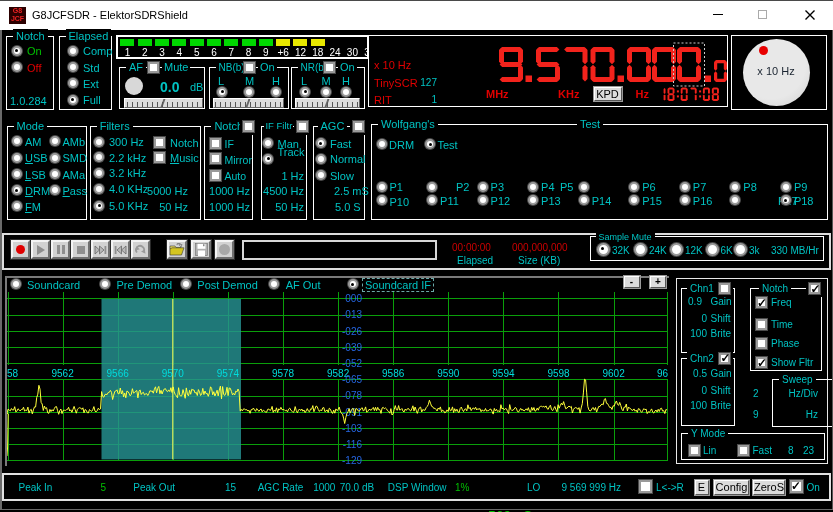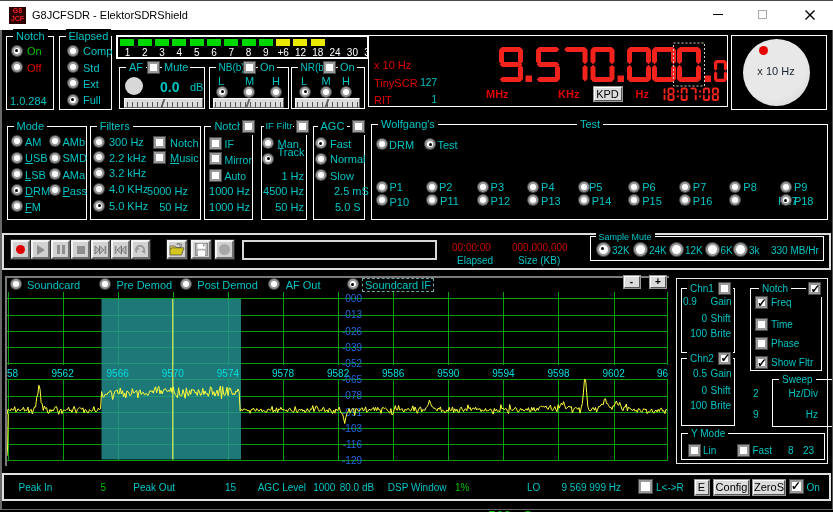--- a/index.html
+++ b/index.html
@@ -293,27 +293,27 @@
     <span class="t" style="left:6px">Wolfgang's</span>
     <span class="t" style="left:205px">Test</span>
   </div>
 <div class="rad" style="left:375px;top:137.5px"></div>
 <div class="cy" style="left:389px;top:138.5px">DRM</div>
 <div class="rad on" style="left:423.5px;top:137.5px"></div>
 <div class="cy" style="left:437.5px;top:138.5px">Test</div>
 <div class="rad" style="left:375.0px;top:180px"></div>
 <div class="cy" style="left:389.5px;top:181px">P1</div>
 <div class="rad" style="left:425.6px;top:180px"></div>
-<div class="cy" style="left:439px;top:181px">P2</div>
+<div class="cy" style="left:456px;top:181px">P2</div>
 <div class="rad" style="left:476.1px;top:180px"></div>
 <div class="cy" style="left:490.6px;top:181px">P3</div>
 <div class="rad" style="left:526.6px;top:180px"></div>
 <div class="cy" style="left:541.1px;top:181px">P4</div>
 <div class="rad" style="left:577.2px;top:180px"></div>
-<div class="cy" style="left:589px;top:181px">P5</div>
+<div class="cy" style="left:560px;top:181px">P5</div>
 <div class="rad" style="left:627.8px;top:180px"></div>
 <div class="cy" style="left:642.2px;top:181px">P6</div>
 <div class="rad" style="left:678.3px;top:180px"></div>
 <div class="cy" style="left:692.8px;top:181px">P7</div>
 <div class="rad" style="left:728.8px;top:180px"></div>
 <div class="cy" style="left:743.3px;top:181px">P8</div>
 <div class="rad" style="left:779.4px;top:180px"></div>
 <div class="cy" style="left:793.9px;top:181px">P9</div>
 <div class="rad" style="left:375.0px;top:193.5px"></div>
 <div class="cy" style="left:389.5px;top:196px">P10</div>
@@ -480,21 +480,21 @@
     <text x="362" y="431.8" fill="#2565e0" font-size="10" text-anchor="end">-103</text>
     <text x="362" y="448.0" fill="#2565e0" font-size="10" text-anchor="end">-116</text>
     <text x="362" y="464.2" fill="#2565e0" font-size="10" text-anchor="end">-129</text>
     <polyline points="7.0,456.0 7.6,447.0 8.2,414.0 7.0,413.2 8.1,409.1 9.2,410.1 10.3,410.8 11.4,408.5 12.5,410.0 13.6,410.0 14.7,406.7 15.8,411.9 16.9,411.1 18.0,408.8 19.1,409.7 20.2,411.0 21.3,409.5 22.4,409.5 23.5,407.2 24.6,411.1 25.7,410.2 26.8,410.5 27.9,407.1 29.0,413.1 30.1,410.3 31.2,409.3 32.3,413.9 33.4,409.9 34.5,406.9 35.6,407.0 36.7,397.6 37.8,394.2 38.9,385.3 40.0,389.1 41.1,402.4 42.2,404.0 43.3,410.5 44.4,406.0 45.5,408.7 46.6,407.7 47.7,412.8 48.8,413.4 49.9,409.4 51.0,411.6 52.1,409.7 53.2,411.1 54.3,408.6 55.4,406.8 56.5,406.6 57.6,410.7 58.7,414.3 59.8,410.5 60.9,409.0 62.0,413.6 63.1,410.5 64.2,410.2 65.3,410.5 66.4,409.7 67.5,409.4 68.6,407.3 69.7,411.0 70.8,409.8 71.9,412.3 73.0,409.3 74.1,406.4 75.2,409.8 76.3,413.2 77.4,409.3 78.5,408.3 79.6,407.7 80.7,408.0 81.8,409.4 82.9,407.8 84.0,412.8 85.1,409.5 86.2,410.2 87.3,412.7 88.4,412.9 89.5,409.6 90.6,410.6 91.7,411.4 92.8,409.6 93.9,406.6 95.0,411.2 96.1,411.7 97.2,410.8 98.3,408.2 99.4,409.6 100.5,408.9 101.6,391.6 102.7,396.5 103.8,397.2 104.9,394.6 106.0,394.2 107.1,394.6 108.2,392.5 109.3,392.3 110.4,390.4 111.5,392.3 112.6,399.5 113.7,395.2 114.8,391.4 115.9,391.0 117.0,389.8 118.1,393.7 119.2,393.7 120.3,388.0 121.4,394.0 122.5,390.7 123.6,396.9 124.7,393.0 125.8,397.8 126.9,391.1 128.0,391.6 129.1,393.4 130.2,395.8 131.3,394.3 132.4,388.7 133.5,393.1 134.6,392.6 135.7,391.2 136.8,390.5 137.9,397.9 139.0,391.3 140.1,389.9 141.2,394.5 142.3,392.9 143.4,392.3 144.5,394.9 145.6,394.0 146.7,393.6 147.8,395.5 148.9,393.4 150.0,390.6 151.1,391.4 152.2,390.9 153.3,393.2 154.4,389.2 155.5,386.8 156.6,392.8 157.7,388.4 158.8,386.4 159.9,393.7 161.0,390.3 162.1,394.0 163.2,390.9 164.3,389.0 165.4,388.6 166.5,390.9 167.6,391.7 168.7,389.9 169.8,391.6 170.9,387.7 172.0,392.5 173.1,386.9 174.2,391.9 175.3,394.7 176.4,395.9 177.5,397.8 178.6,387.7 179.7,394.9 180.8,396.2 181.9,395.5 183.0,389.6 184.1,393.8 185.2,398.3 186.3,387.9 187.4,394.0 188.5,395.9 189.6,390.3 190.7,394.3 191.8,389.2 192.9,390.0 194.0,390.0 195.1,393.1 196.2,392.2 197.3,395.5 198.4,389.6 199.5,392.1 200.6,395.5 201.7,394.2 202.8,388.4 203.9,394.6 205.0,391.0 206.1,393.7 207.2,393.4 208.3,396.3 209.4,392.9 210.5,386.8 211.6,388.3 212.7,394.8 213.8,391.7 214.9,396.0 216.0,393.3 217.1,390.2 218.2,395.9 219.3,390.0 220.4,386.1 221.5,398.9 222.6,386.6 223.7,394.5 224.8,395.4 225.9,393.0 227.0,387.3 228.1,395.6 229.2,388.0 230.3,388.3 231.4,391.4 232.5,394.9 233.6,393.4 234.7,395.0 235.8,391.1 236.9,392.0 238.0,389.0 239.1,391.5 240.2,411.1 241.3,409.4 242.4,410.9 243.5,408.9 244.6,408.9 245.7,410.1 246.8,409.6 247.9,411.1 249.0,410.3 250.1,413.3 251.2,409.6 252.3,409.6 253.4,408.0 254.5,410.0 255.6,411.3 256.7,408.6 257.8,409.9 258.9,411.4 260.0,409.8 261.1,409.0 262.2,411.8 263.3,410.2 264.4,410.8 265.5,412.2 266.6,412.2 267.7,409.3 268.8,409.0 269.9,410.5 271.0,409.7 272.1,406.4 273.2,412.4 274.3,410.0 275.4,411.4 276.5,407.8 277.6,412.4 278.7,408.9 279.8,409.8 280.9,407.3 282.0,409.7 283.1,409.6 284.2,409.6 285.3,410.8 286.4,410.1 287.5,411.9 288.6,409.1 289.7,408.1 290.8,410.0 291.9,411.2 293.0,412.4 294.1,411.5 295.2,406.6 296.3,410.7 297.4,412.8 298.5,410.1 299.6,409.0 300.7,410.6 301.8,409.0 302.9,411.2 304.0,410.0 305.1,412.6 306.2,410.9 307.3,408.6 308.4,411.1 309.5,411.8 310.6,408.9 311.7,409.2 312.8,405.6 313.9,411.7 315.0,408.9 316.1,406.0 317.2,406.6 318.3,409.6 319.4,411.4 320.5,409.8 321.6,410.9 322.7,407.9 323.8,407.5 324.9,411.7 326.0,410.9 327.1,409.9 328.2,412.4 329.3,408.2 330.4,409.2 331.5,412.0 332.6,413.5 333.7,410.0 334.8,413.2 335.9,408.9 337.0,410.6 338.1,409.7 339.2,407.1 340.3,410.9 341.4,413.4 342.5,414.1 343.6,418.1 344.7,423.5 345.8,417.6 346.9,413.6 348.0,411.7 349.1,408.6 350.2,412.8 351.3,410.6 352.4,408.4 353.5,408.8 354.6,415.4 355.7,408.8 356.8,408.6 357.9,410.6 359.0,411.2 360.1,410.4 361.2,408.3 362.3,407.8 363.4,411.1 364.5,409.9 365.6,406.9 366.7,412.2 367.8,411.5 368.9,409.5 370.0,409.5 371.1,410.4 372.2,408.7 373.3,407.4 374.4,410.6 375.5,407.3 376.6,410.7 377.7,407.3 378.8,409.8 379.9,409.7 381.0,413.4 382.1,408.0 383.2,407.3 384.3,408.8 385.4,407.9 386.5,408.9 387.6,410.8 388.7,411.5 389.8,413.2 390.9,408.6 392.0,415.0 393.1,413.8 394.2,409.6 395.3,405.6 396.4,409.8 397.5,410.1 398.6,405.6 399.7,410.1 400.8,409.6 401.9,408.5 403.0,411.2 404.1,411.9 405.2,409.1 406.3,410.4 407.4,408.8 408.5,408.5 409.6,410.2 410.7,411.0 411.8,408.9 412.9,405.8 414.0,411.1 415.1,407.0 416.2,410.2 417.3,413.4 418.4,409.9 419.5,407.7 420.6,407.1 421.7,412.0 422.8,409.5 423.9,410.1 425.0,410.3 426.1,407.7 427.2,406.5 428.3,404.6 429.4,400.2 430.5,403.2 431.6,406.3 432.7,406.7 433.8,408.5 434.9,408.2 436.0,409.4 437.1,411.0 438.2,408.0 439.3,409.3 440.4,406.9 441.5,411.8 442.6,410.1 443.7,410.9 444.8,412.9 445.9,412.1 447.0,409.9 448.1,411.5 449.2,407.3 450.3,410.8 451.4,410.3 452.5,406.9 453.6,412.5 454.7,408.7 455.8,411.3 456.9,409.2 458.0,411.9 459.1,412.5 460.2,408.4 461.3,407.1 462.4,409.8 463.5,411.6 464.6,409.3 465.7,408.8 466.8,410.9 467.9,404.8 469.0,408.7 470.1,407.4 471.2,410.6 472.3,408.6 473.4,407.9 474.5,409.3 475.6,407.2 476.7,410.0 477.8,408.7 478.9,409.3 480.0,408.6 481.1,411.7 482.2,409.8 483.3,411.0 484.4,410.9 485.5,408.5 486.6,411.1 487.7,410.7 488.8,410.6 489.9,409.2 491.0,409.2 492.1,411.5 493.2,414.1 494.3,408.4 495.4,411.0 496.5,409.3 497.6,411.5 498.7,410.8 499.8,412.0 500.9,404.7 502.0,408.9 503.1,408.1 504.2,409.8 505.3,408.6 506.4,408.8 507.5,411.3 508.6,413.6 509.7,404.6 510.8,409.4 511.9,410.6 513.0,410.0 514.1,409.3 515.2,407.4 516.3,408.2 517.4,411.4 518.5,412.0 519.6,410.2 520.7,408.4 521.8,410.2 522.9,409.5 524.0,411.0 525.1,410.2 526.2,408.8 527.3,410.3 528.4,407.7 529.5,411.4 530.6,412.0 531.7,407.4 532.8,410.3 533.9,407.5 535.0,411.2 536.1,410.6 537.2,408.1 538.3,410.2 539.4,407.1 540.5,406.4 541.6,406.3 542.7,406.9 543.8,406.4 544.9,407.3 546.0,405.9 547.1,408.6 548.2,409.3 549.3,406.7 550.4,405.2 551.5,409.6 552.6,410.7 553.7,408.5 554.8,406.5 555.9,409.6 557.0,411.8 558.1,404.7 559.2,408.2 560.3,405.4 561.4,403.2 562.5,405.0 563.6,401.6 564.7,405.5 565.8,408.8 566.9,408.0 568.0,407.1 569.1,406.0 570.2,407.3 571.3,406.4 572.4,413.0 573.5,409.5 574.6,408.0 575.7,407.5 576.8,408.0 577.9,409.4 579.0,407.6 580.1,413.1 581.2,407.9 582.3,403.7 583.4,392.9 584.5,379.2 585.6,379.9 586.7,392.9 587.8,406.4 588.9,409.8 590.0,411.0 591.1,410.5 592.2,408.2 593.3,407.6 594.4,410.2 595.5,407.5 596.6,412.1 597.7,409.1 598.8,406.3 599.9,406.6 601.0,404.8 602.1,404.0 603.2,404.8 604.3,399.4 605.4,398.5 606.5,403.3 607.6,403.6 608.7,405.7 609.8,407.6 610.9,407.3 612.0,409.5 613.1,405.7 614.2,406.2 615.3,402.8 616.4,401.0 617.5,404.3 618.6,405.4 619.7,402.4 620.8,405.6 621.9,409.2 623.0,410.8 624.1,407.1 625.2,407.2 626.3,404.0 627.4,410.9 628.5,407.0 629.6,408.3 630.7,408.7 631.8,410.2 632.9,410.3 634.0,408.9 635.1,411.2 636.2,410.1 637.3,412.4 638.4,408.6 639.5,409.0 640.6,411.3 641.7,412.4 642.8,410.3 643.9,408.6 645.0,409.8 646.1,409.1 647.2,413.6 648.3,411.7 649.4,412.4 650.5,410.6 651.6,408.9 652.7,412.2 653.8,413.1 654.9,411.1 656.0,410.0 657.1,412.1 658.2,409.3 659.3,411.5 660.4,408.6 661.5,408.2 662.6,411.1 663.7,410.6 664.8,413.6 665.9,409.5 667.0,410.0" fill="none" stroke="#ffff3c" stroke-width="1"></polyline>
   </svg>
 <div class="abs" style="left:675.5px;top:278px;width:152px;height:186px;border:1px solid #e8e8e8"></div>
 <div class="g g0" style="left:681px;top:288px;width:54px;height:65px">
     <span class="t" style="left:5px">Chn1</span>
     <div class="chk tc" style="left:36px;top:-7px"></div>
   </div>
-<div class="c0" style="left:683px;top:296px;width:24px;text-align:left">0.9</div>
+<div class="c0" style="left:683px;top:296px;width:24px;text-align:center">0.9</div>
 <div class="c0" style="left:710.5px;top:296px">Gain</div>
 <div class="c0" style="left:683px;top:313px;width:24px;text-align:right">0</div>
 <div class="c0" style="left:710.5px;top:313px">Shift</div>
 <div class="c0" style="left:683px;top:328px;width:24px;text-align:right">100</div>
 <div class="c0" style="left:710.5px;top:328px">Brite</div>
 <div class="g g0" style="left:681px;top:357.5px;width:54px;height:68px">
     <span class="t" style="left:5px">Chn2</span>
     <div class="chk on tc" style="left:36px;top:-7px"></div>
   </div>
 <div class="c0" style="left:683px;top:367.5px;width:24px;text-align:right">0.5</div>
@@ -529,23 +529,23 @@
 <div class="c0" style="left:703px;top:444.5px">Lin</div>
 <div class="chk" style="left:736.5px;top:443.5px"></div>
 <div class="c0" style="left:752.5px;top:444.5px">Fast</div>
 <div class="c0" style="left:788px;top:444.5px">8</div>
 <div class="c0" style="left:803px;top:444.5px">23</div>
 <div class="abs" style="left:2px;top:472.5px;width:829px;height:28.5px;border:2px solid #e0e0e0;background:#000"></div>
 <div class="cy" style="left:18.5px;top:481.5px;font-size:10px;">Peak In</div>
 <div class="gn" style="left:100.5px;top:481.5px;font-size:10px;">5</div>
 <div class="cy" style="left:133.3px;top:481.5px;font-size:10px;">Peak Out</div>
 <div class="cy" style="left:225px;top:481.5px;font-size:10px;">15</div>
-<div class="cy" style="left:257.7px;top:481.5px;font-size:10px;">AGC Level</div>
+<div class="cy" style="left:257.7px;top:481.5px;font-size:10px;">AGC Rate</div>
 <div class="cy" style="left:313.2px;top:481.5px;font-size:10px;">1000</div>
-<div class="cy" style="left:339.7px;top:481.5px;font-size:10px;">80.0 dB</div>
+<div class="cy" style="left:339.7px;top:481.5px;font-size:10px;">70.0 dB</div>
 <div class="cy" style="left:387.8px;top:481.5px;font-size:10px;">DSP Window</div>
 <div class="gn" style="left:455px;top:481.5px;font-size:10px;">1%</div>
 <div class="gn" style="left:488px;top:508px;font-size:14px;text-decoration:underline;">569 uS</div>
 <div class="cy" style="left:527px;top:481.5px;font-size:10px;">LO</div>
 <div class="cy" style="left:561px;top:481.5px;font-size:10px;width:60px;text-align:right;">9 569 999 Hz</div>
 <div class="chk bg" style="left:638.5px;top:480px"></div>
 <div class="cy" style="left:656px;top:481.5px;font-size:10px">L&lt;-&gt;R</div>
 <div class="sbtn" style="left:694.5px;top:479.5px;width:14px;height:15px">E</div>
 <div class="sbtn" style="left:714px;top:479.5px;width:35px;height:15px">Config</div>
 <div class="sbtn" style="left:753px;top:479.5px;width:32px;height:15px">ZeroS</div>

